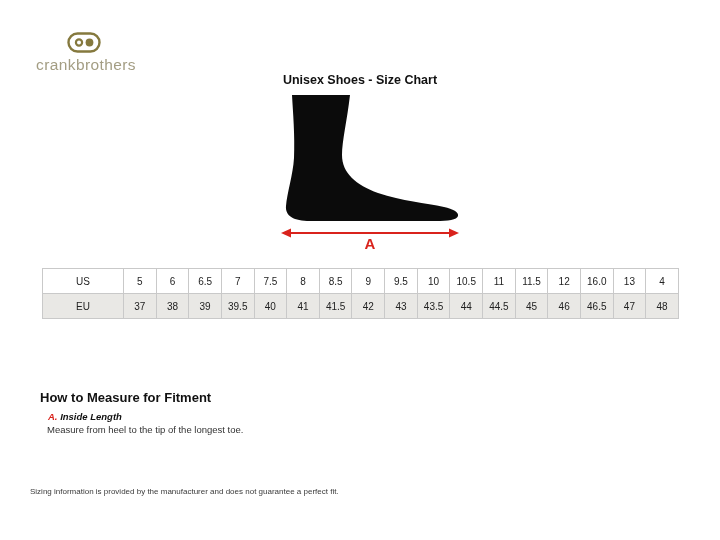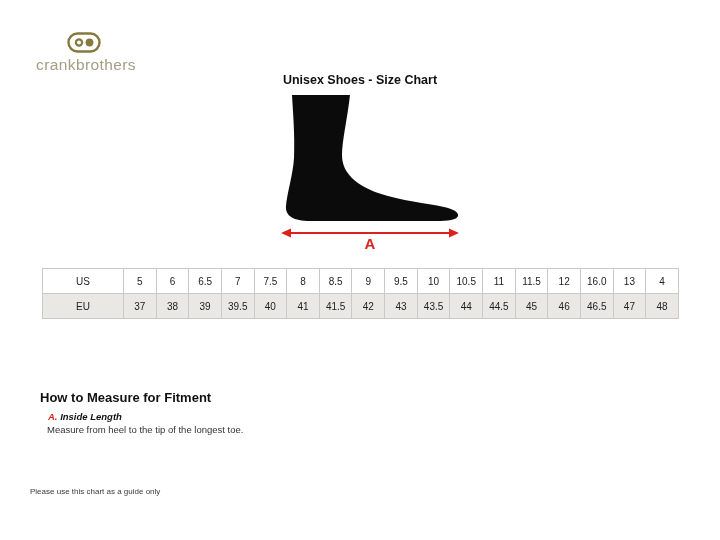--- a/index.html
+++ b/index.html
@@ -183,14 +183,14 @@
         <td>48</td>
       </tr>
     </tbody>
 </table>
 
 <div class="measure-heading">How to Measure for Fitment</div>
 <div class="measure-item"><span style="color:#d9231c;">A.</span><span> Inside Length</span></div>
 <div class="measure-desc">Measure from heel to the tip of the longest toe.</div>
 
 <div class="footer-note">
-  <div>Please use this chart as a guide only</div>
+  <div>Sizing information is provided by the manufacturer and does not guarantee a perfect fit.</div>
 </div>
 
 </body></html>

